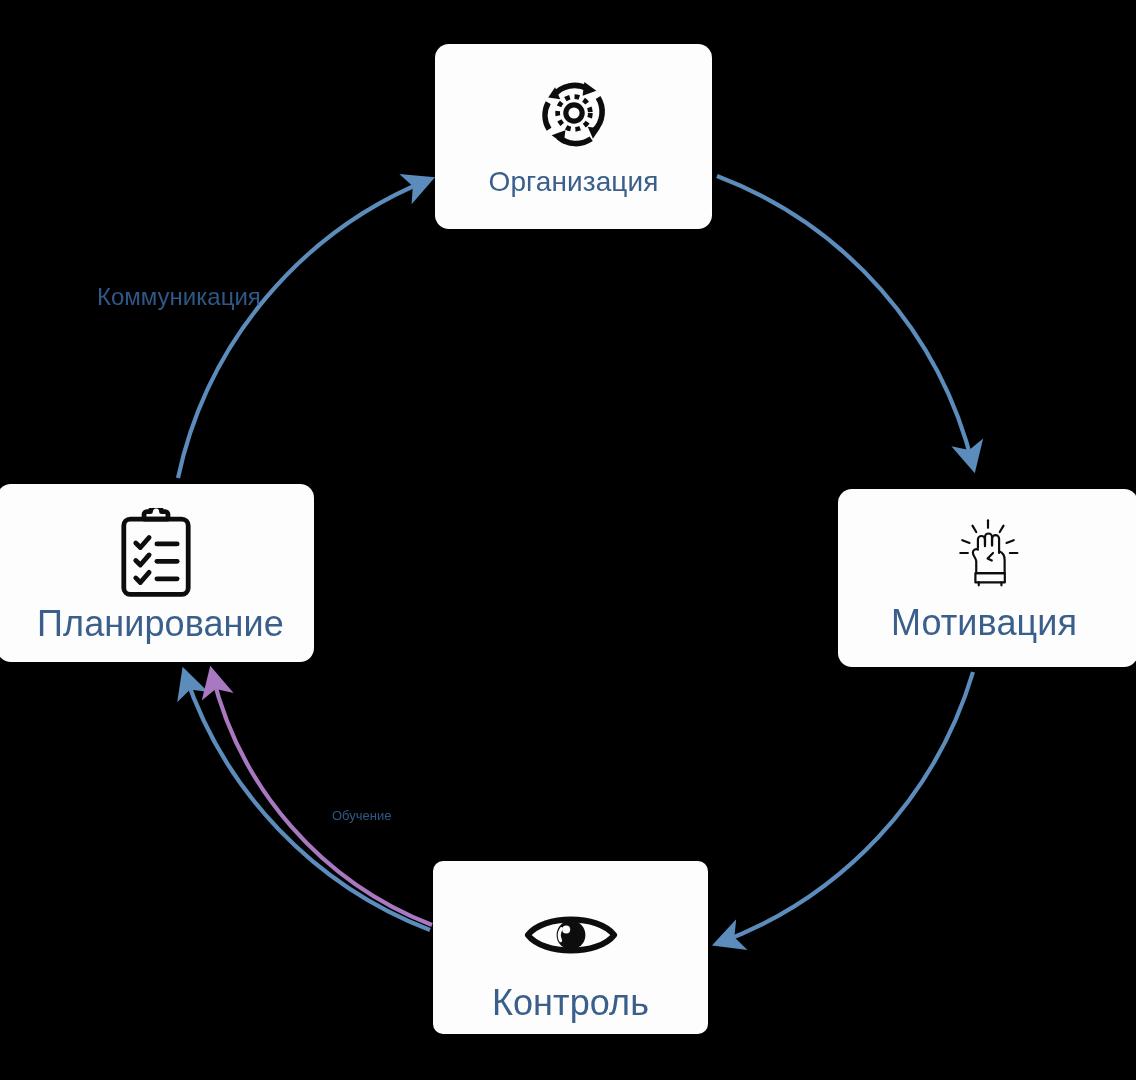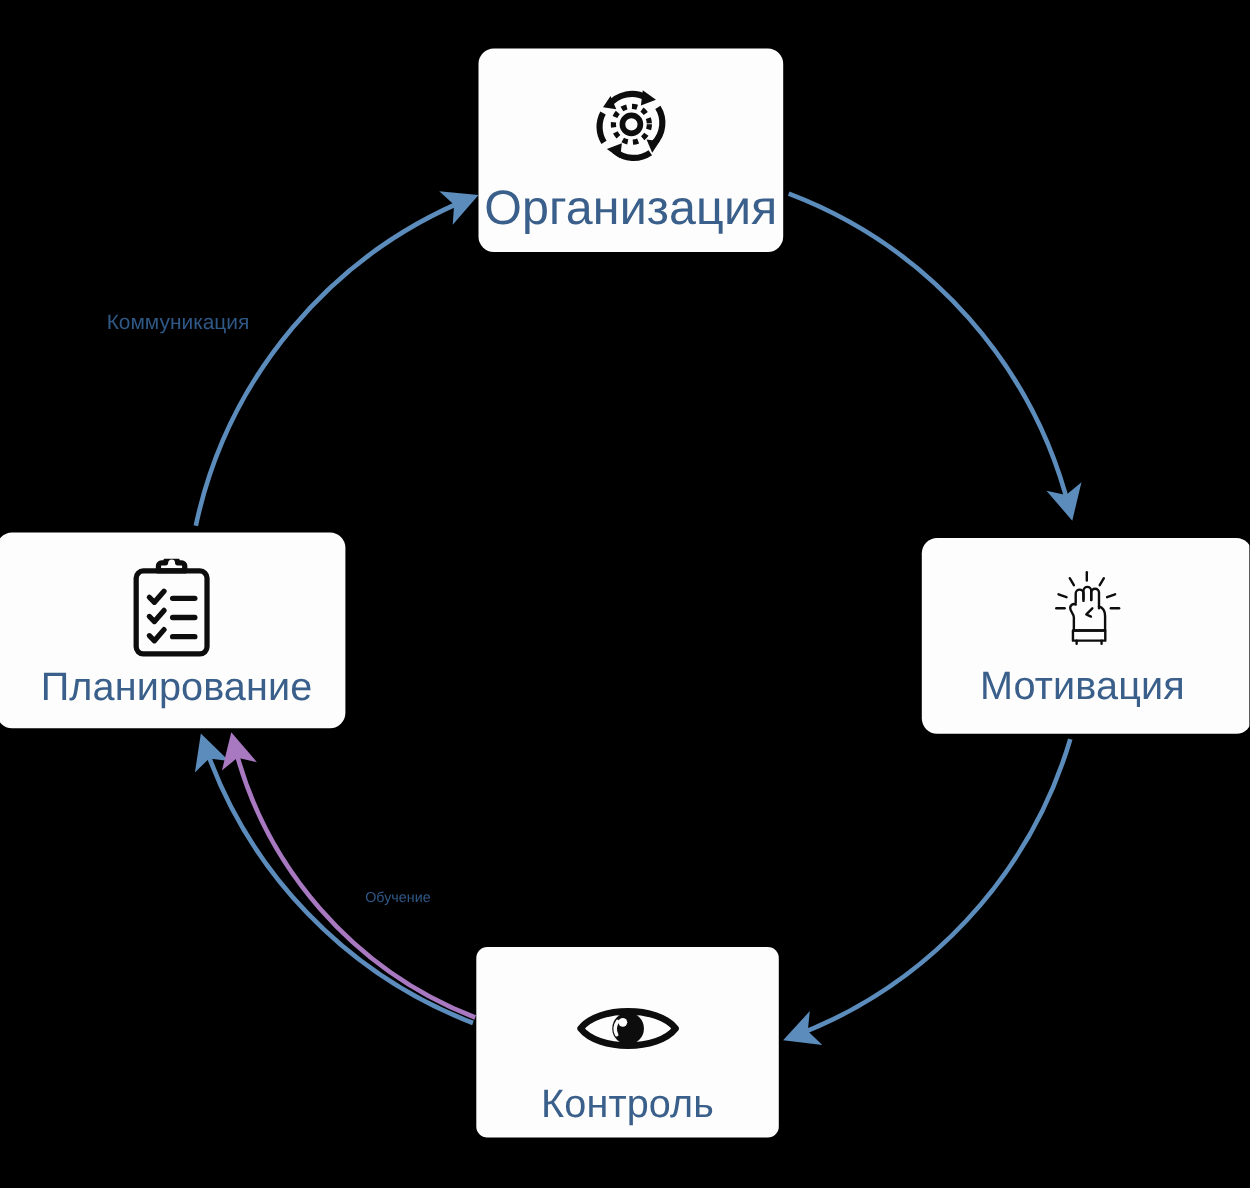--- a/index.html
+++ b/index.html
@@ -49,21 +49,21 @@
     white-space: nowrap;
     text-align: center;
     width: 100%;
   }
 
   
   #node-organization {
     left: 435px; top: 44px; width: 277px; height: 185px;
   }
   #node-organization .node-icon { height: 110px; padding-top: 14px; }
-  #node-organization .node-label { font-size: 44px; text-align: center; }
+  #node-organization .node-label { font-size: 28px; text-align: center; }
 
   #node-motivation {
     left: 838px; top: 489px; width: 300px; height: 178px;
   }
   #node-motivation .node-icon { height: 104px; padding-top: 12px; }
   #node-motivation .node-label { font-size: 36px; padding-right: 8px; }
 
   #node-control {
     left: 433px; top: 861px; width: 275px; height: 173px; border-radius: 10px;
   }
@@ -77,21 +77,21 @@
   #node-planning .node-label { font-size: 36px; padding-left: 10px; }
 
   
   .edge-label {
     position: absolute;
     color: #2f5886;
     white-space: nowrap;
     z-index: 6;
   }
   #label-communication {
-    left: 97px; top: 283px; font-size: 19px;
+    left: 97px; top: 283px; font-size: 24px;
   }
   #label-training {
     left: 332px; top: 808px; font-size: 13px;
   }
 </style>
 </head>
 <body>
 
 <div id="stage">
 

